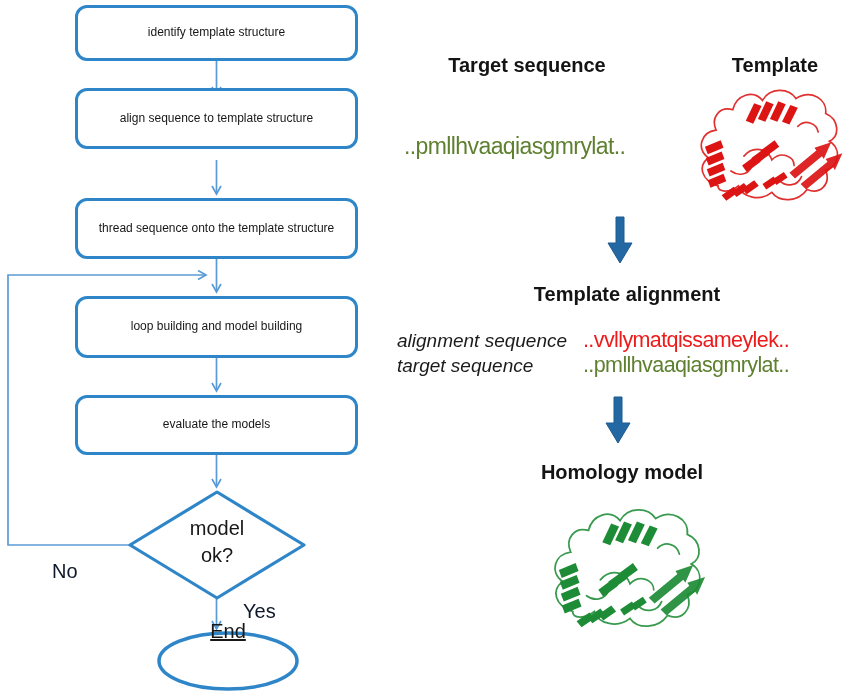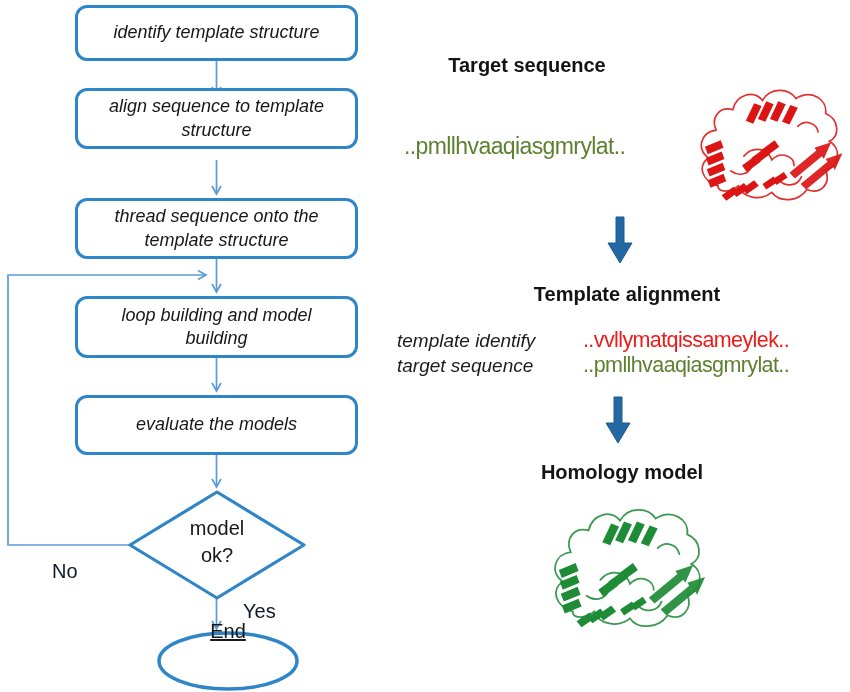--- a/index.html
+++ b/index.html
@@ -17,23 +17,22 @@
   .flow-svg{position:absolute;left:0;top:0;}
   .flow-box{
     position:absolute;
     left:75px;width:283px;
     box-sizing:border-box;
     border:3px solid #2e86c8;
     border-radius:12px;
     background:#ffffff;
     display:flex;align-items:center;justify-content:center;
     text-align:center;
-    font-size:18px;line-height:1.28;color:#171717;
+    font-size:12px;line-height:1.28;color:#171717;
     padding:2px 14px;
-    font-style:italic;
   }
   .box-1{top:5px;height:56px;}
   .box-2{top:88px;height:61px;}
   .box-3{top:198px;height:61px;}
   .box-4{top:296px;height:62px;}
   .box-5{top:395px;height:60px;}
 
   .decision-text{
     position:absolute;left:161px;top:515px;width:112px;
     text-align:center;font-size:20px;line-height:1.35;
@@ -168,35 +167,36 @@
     <span>loop building and model building</span>
   </div>
 
   <div class="decision-text">model
 ok?</div>
   <div class="branch-label label-no">No</div>
   <div class="branch-label label-yes">Yes</div>
   <div class="end-text">End</div>
 
   <div class="heading h-target">Target sequence</div>
+  <div class="heading h-template">Template</div>
 
   <div class="seq seq-green seq-main">..pmllhvaaqiasgmrylat..</div>
 
   <svg class="protein protein-red" width="162" height="130" viewBox="0 0 170 140">
     <use href="#protein-ribbon"></use>
   </svg>
 
   <svg class="block-arrow arrow-1" width="30" height="48" viewBox="0 0 30 48">
     <use href="#block-arrow-down"></use>
   </svg>
 
   <div class="heading h-alignment">Template alignment</div>
 
   <div class="align-row align-row-1">
-    <span class="align-label">template identify</span>
+    <span class="align-label">alignment sequence</span>
     <span class="seq seq-red">..vvllymatqissameylek..</span>
   </div>
   <div class="align-row align-row-2">
     <span class="align-label">target sequence</span>
     <span class="seq seq-green">..pmllhvaaqiasgmrylat..</span>
   </div>
 
   <svg class="block-arrow arrow-2" width="30" height="48" viewBox="0 0 30 48">
     <use href="#block-arrow-down"></use>
   </svg>

